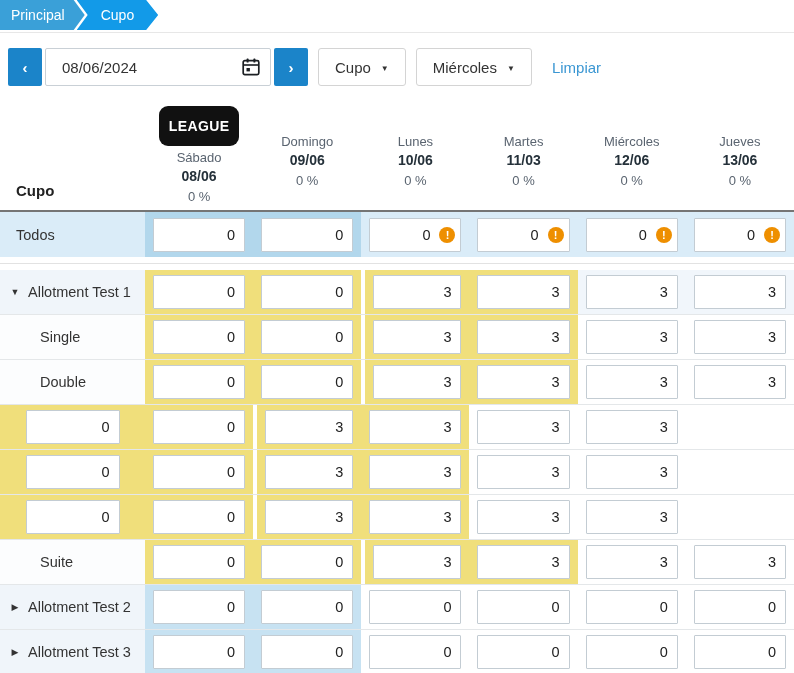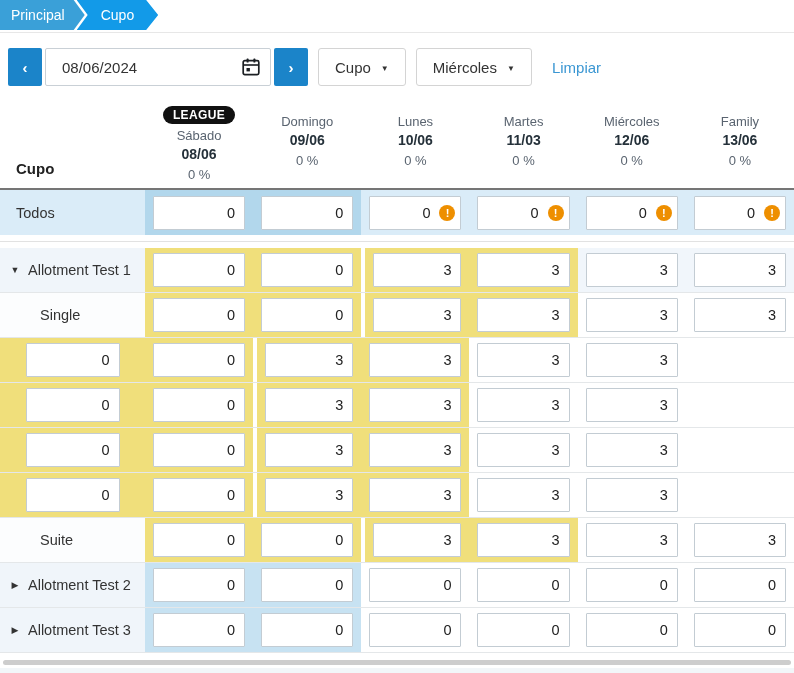--- a/index.html
+++ b/index.html
@@ -38,22 +38,22 @@
     font-family:inherit; font-size:15px; color:#333; cursor:pointer; }
   .filter-btn:first-of-type { margin-left:14px; }
   .dd-caret { font-size:8px; color:#333; margin-top:2px; }
   .clear-link { margin-left:20px; color:var(--link_blue); font-size:15px; text-decoration:none; cursor:pointer; }
 
   
   .thead { display:grid; grid-template-columns:145px repeat(6,1fr);
     margin-top:20px; border-bottom:2px solid #757575; }
   .corner { align-self:end; padding:0 0 11px 16px; font-weight:bold; font-size:15px; color:#222; }
   .hcol { display:flex; flex-direction:column; align-items:center; }
-  .badge { background:var(--badge_black); color:#fff; font-size:12px; font-weight:bold;
-    letter-spacing:.4px; padding:2px 10px; border-radius:9px; margin-bottom:3px; }
+  .badge { background:var(--badge_black); color:#fff; font-size:14px; font-weight:bold;
+    letter-spacing:.4px; padding:12px 10px; border-radius:9px; margin-bottom:3px; }
   .badge.hide { visibility:hidden; }
   .hday { font-size:13px; color:#5a6470; line-height:18px; }
   .hdate { font-size:14px; font-weight:bold; color:#25313a; line-height:19px; }
   .hpct { font-size:13px; color:#5a6470; margin-top:3px; padding-bottom:6px; }
 
   
   .trow { display:grid; grid-template-columns:145px repeat(6,1fr); height:45px;
     border-bottom:1px solid #e4e7e9; }
   .kind-summary { background:var(--row_summary_bg); border-bottom:none; }
   .labelcell { display:flex; align-items:center; font-size:14.5px; color:#333; padding-left:16px; }
@@ -154,21 +154,21 @@
           <div class="hpct">0 %</div>
         </div>
         <div class="hcol">
           <div class="badge hide"></div>
           <div class="hday">Miércoles</div>
           <div class="hdate">12/06</div>
           <div class="hpct">0 %</div>
         </div>
         <div class="hcol">
           <div class="badge hide"></div>
-          <div class="hday">Family</div>
+          <div class="hday">Jueves</div>
           <div class="hdate">13/06</div>
           <div class="hpct">0 %</div>
         </div>
       </div>
     <div class="tbody">
 
     <div class="trow kind-summary">
           <div class="labelcell">
             <div class="ltext">Todos</div>
           </div>
@@ -233,20 +233,23 @@
             <div class="iwrap"><input readonly="" value="3" style=""></div>
           </div>
           <div class="cell">
             <div class="iwrap"><input readonly="" value="3" style=""></div>
           </div>
           <div class="cell">
             <div class="iwrap"><input readonly="" value="3" style=""></div>
           </div>
         </div>
         <div class="trow kind-child">
+          <div class="labelcell">
+            <div class="ltext">Double</div>
+          </div>
           <div class="cell band-yellow">
             <div class="iwrap"><input readonly="" value="0" style=""></div>
           </div>
           <div class="cell band-yellow">
             <div class="iwrap"><input readonly="" value="0" style=""></div>
           </div>
           <div class="cell band-yellow gapL">
             <div class="iwrap"><input readonly="" value="3" style=""></div>
           </div>
           <div class="cell band-yellow">

